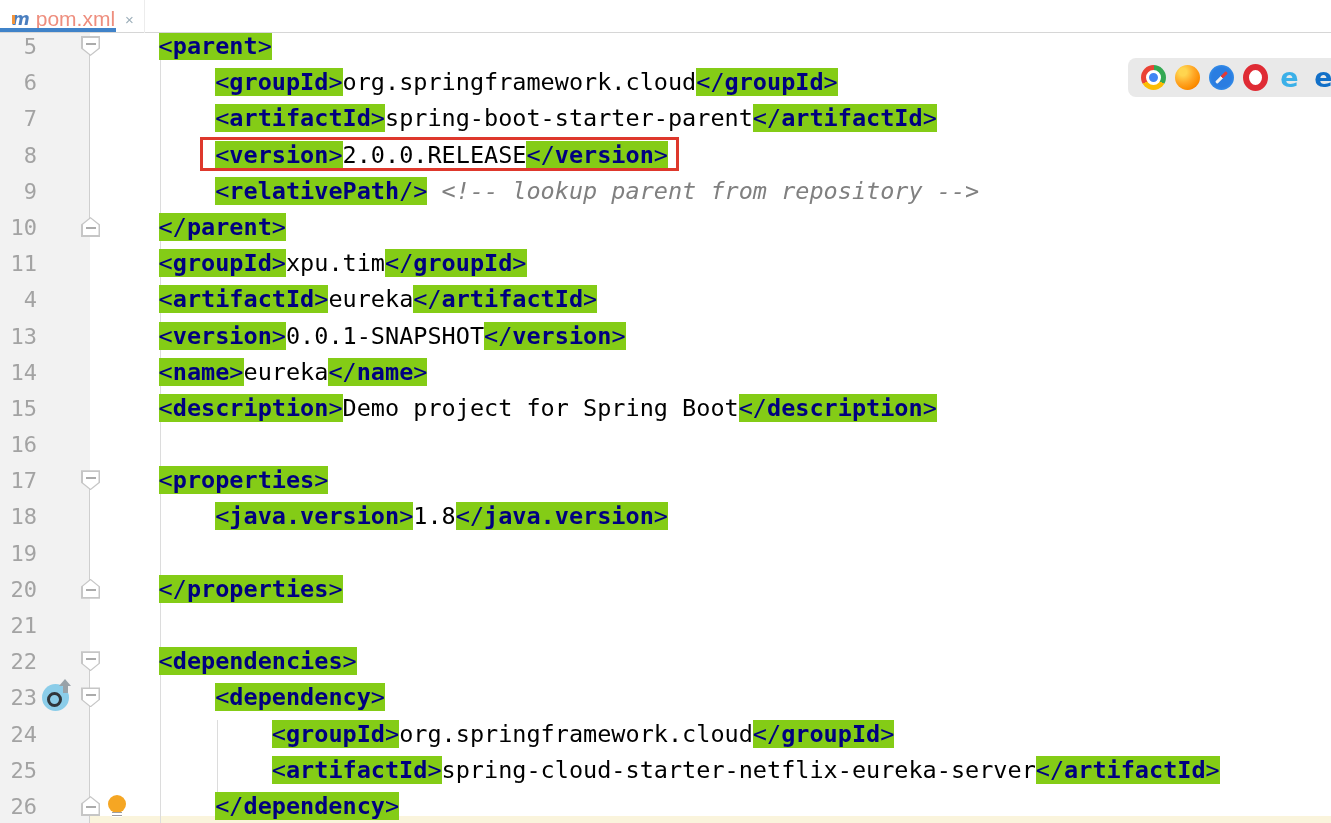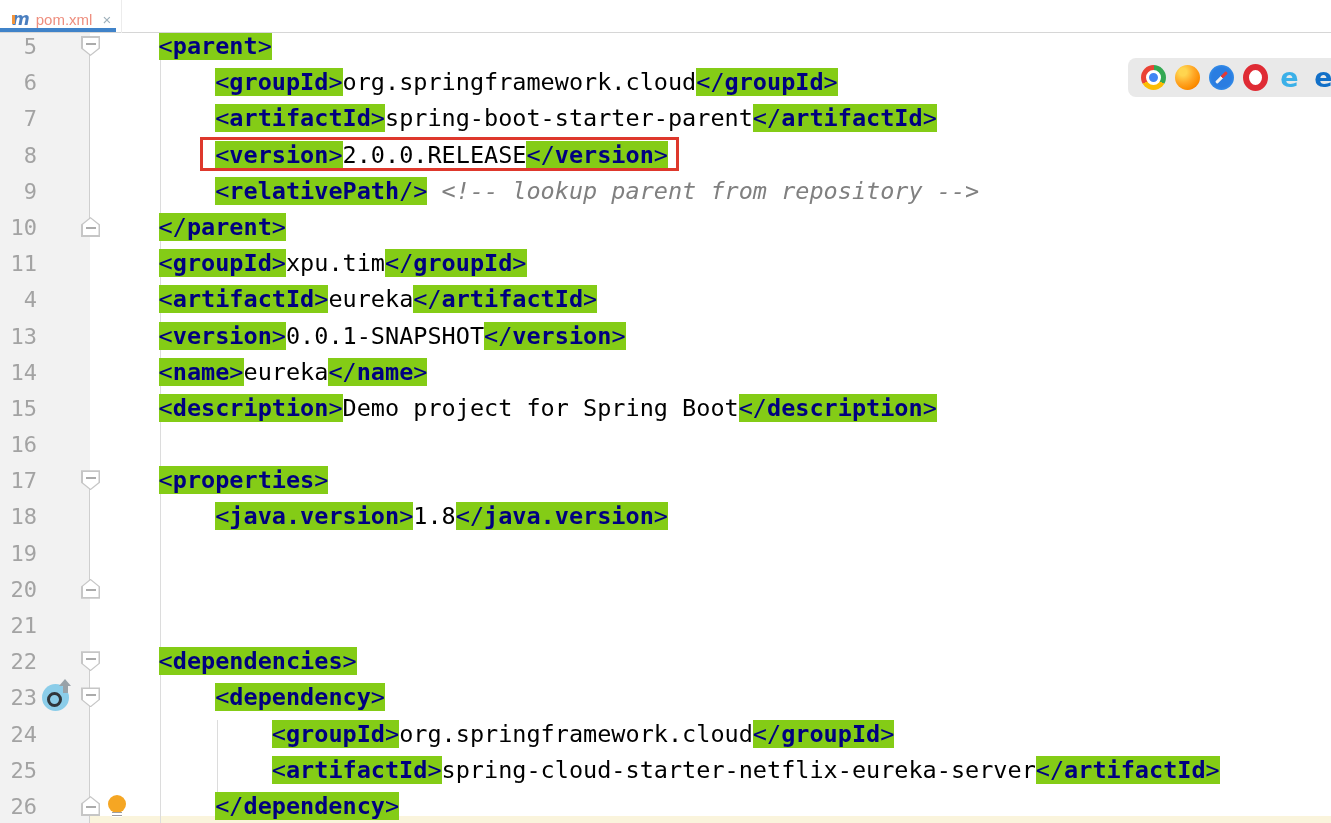--- a/index.html
+++ b/index.html
@@ -8,21 +8,21 @@
 
   
   .tabbar{position:absolute;left:0;top:0;width:100%;height:32px;background:#fff;
           border-bottom:1px solid #d6d6d6;z-index:6;}
   .tab{position:absolute;left:0;top:0;height:28px;padding:5px 10px 0 12px;display:flex;
        align-items:center;gap:6px;border-right:1px solid #ececec;}
   .tab-underline{position:absolute;left:0;top:28px;width:116px;height:4px;background:#4083C9;}
   .mvn{position:relative;color:#4A7EBF;font-family:"DejaVu Sans",sans-serif;
        font-weight:bold;font-style:italic;font-size:17px;line-height:17px;}
   .mvn::before{content:"";position:absolute;left:0px;top:4px;width:2.5px;height:9px;background:#F2953C;}
-  .tab-title{color:#EE8E7E;font-family:"Liberation Sans","DejaVu Sans",sans-serif;font-size:15px;}
+  .tab-title{color:#EE8E7E;font-family:"Liberation Sans","DejaVu Sans",sans-serif;font-size:21px;}
   .tab-close{color:#9DAFBA;font-family:"Liberation Sans",sans-serif;font-size:15px;margin-left:4px;cursor:pointer;}
 
   
   .editor{position:absolute;left:0;top:32px;right:0;bottom:0;background:#fff;z-index:1;}
   .gutter-bg{position:absolute;left:0;top:0;width:90px;bottom:0;background:#F2F2F2;}
   .caret-line{position:absolute;left:90px;right:0;top:784px;height:7px;background:#FAF4DC;}
   .iguide{position:absolute;width:1px;background:#DCDCDC;}
   .iguide.g1{left:160px;top:0;bottom:0;}
   .iguide.g2{left:217px;top:688px;height:72px;}
   .fold-seg{position:absolute;left:89px;width:1px;background:#CFCFCF;}
@@ -218,21 +218,21 @@
       <div class="row">
         <div class="ln">20</div>
         <div class="mid"></div>
         <div class="fold">
           <div class="fm up">
             <span class="o"></span>
             <span class="i"></span>
             <span class="m"></span>
           </div>
         </div>
-        <div class="code"><span>    </span></div>
+        <div class="code"><span>    </span><span class="t-tag"><span class="br">&lt;/</span><span class="nm">properties</span><span class="br">&gt;</span></span></div>
       </div>
       <div class="row">
         <div class="ln">21</div>
         <div class="mid"></div>
         <div class="fold"></div>
         <div class="code"></div>
       </div>
       <div class="row">
         <div class="ln">22</div>
         <div class="mid"></div>

